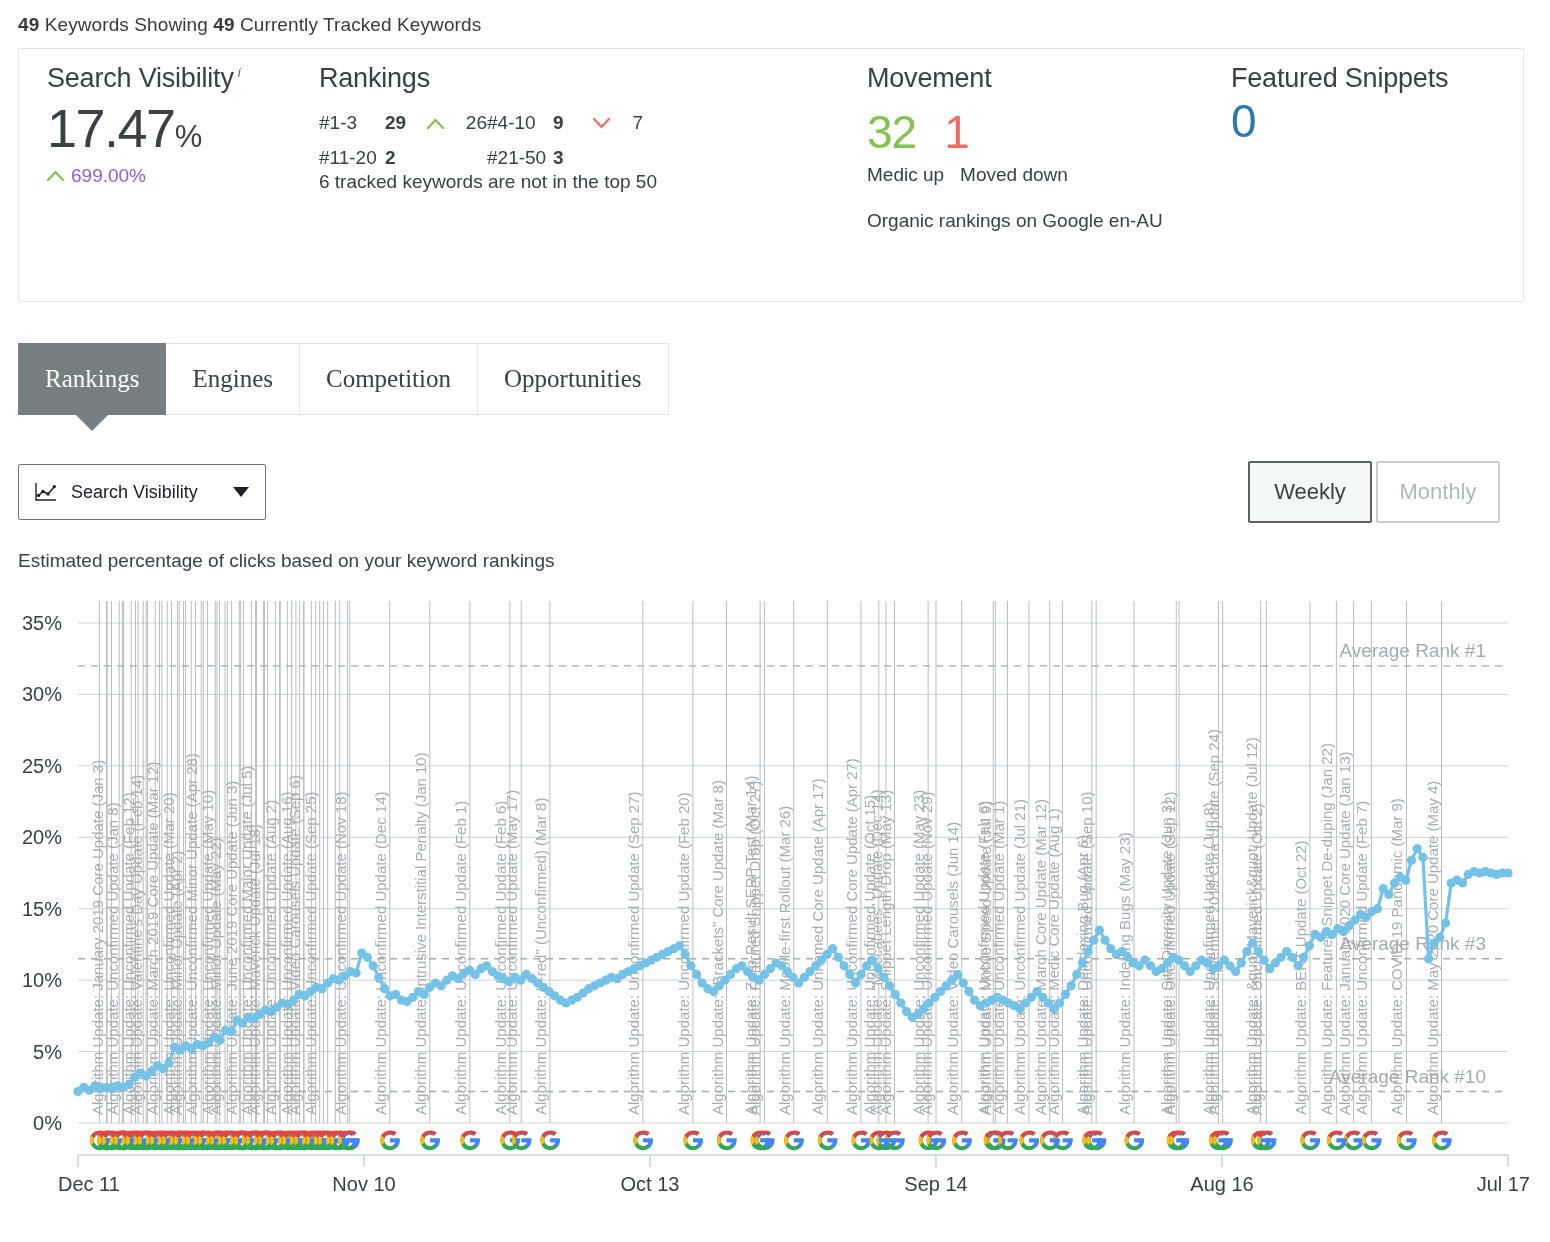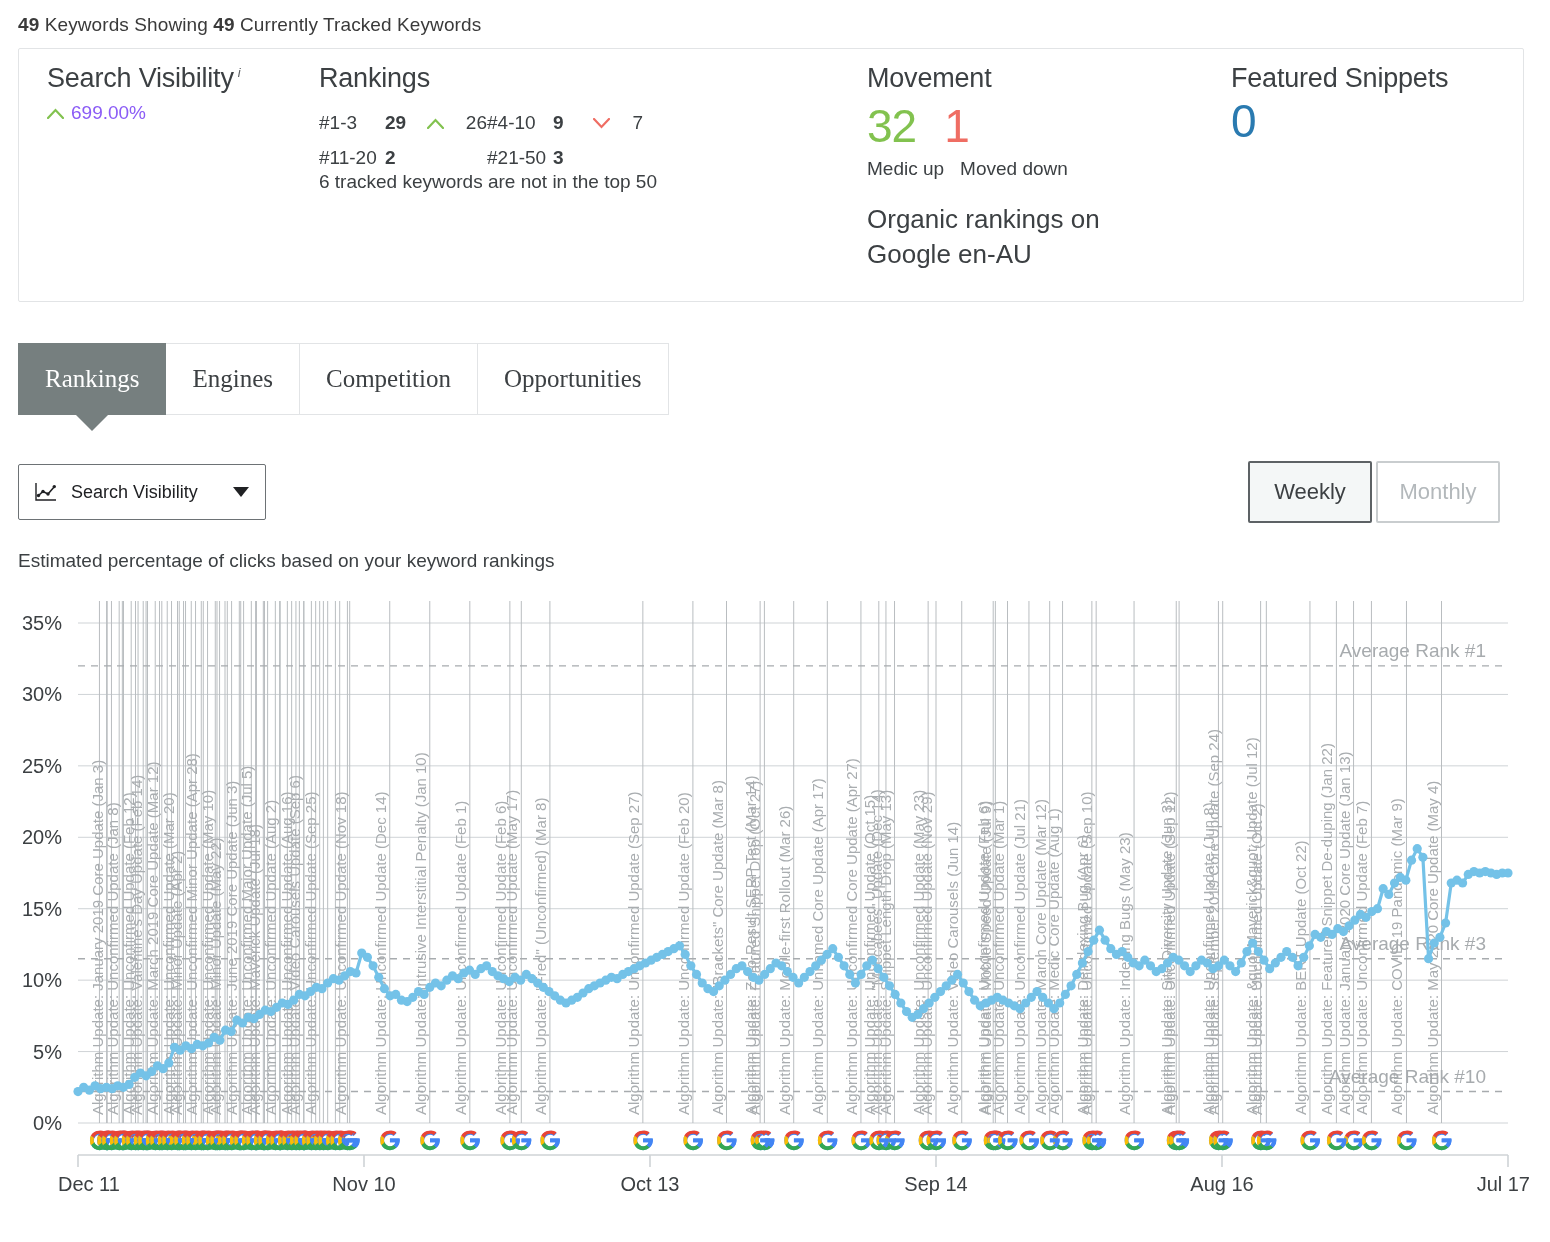--- a/index.html
+++ b/index.html
@@ -68,26 +68,26 @@
     font-size: 19px;
   }
   .rank-grid .lbl { color: #3c4043; white-space: nowrap; }
   .rank-grid .num { font-weight: 700; color: #3c4043; }
   .rank-grid .mv { display: flex; align-items: center; gap: 6px; white-space: nowrap; justify-content: space-between; }
   .note {
     margin-top: 2px; font-size: 19px; color: #3c4043; white-space: nowrap;
   }
 
   .move-nums {
-    margin-top: 9px; display: flex; align-items: flex-end; gap: 28px;
+    margin-top: 15px; display: flex; align-items: flex-end; gap: 28px;
   }
   .move-up-num { font-size: 46px; color: #82c24f; line-height: 1; letter-spacing: -1px;}
   .move-down-num { font-size: 46px; color: #ef6d63; line-height: 1; letter-spacing: -1px;}
   .move-labels { margin-top: 9px; display: flex; gap: 16px; font-size: 19px; }
-  .engine-note { margin-top: 22px; font-size: 26px; line-height: 1.35; width: 315px; }
+  .engine-note { margin-top: 22px; font-size: 19px; line-height: 1.35; width: 315px; }
   .snippet-num { margin-top: 4px; font-size: 46px; color: #2a7ab0; line-height: 1; letter-spacing: -1px;}
 
   
   .tabs {
     position: absolute; left: 18px; top: 343px;
     display: flex; height: 72px;
   }
   .tab {
     display: flex; align-items: center; justify-content: center;
     font-family: "Liberation Serif", serif;
@@ -167,20 +167,23 @@
 
   <div class="kw-header">
     <b>49</b><span> Keywords Showing </span><b>49</b><span> Currently Tracked Keywords</span>
   </div>
 
   <div class="summary-card">
 
     <div class="col col-visibility">
       <div class="col-title">
         <span>Search Visibility</span><span class="info-i">i</span>
+      </div>
+      <div class="big-stat">
+        <span>17.47</span><span class="pct">%</span>
       </div>
       <div class="delta-row">
         <span class="chev">
           <svg width="17" height="11" viewBox="0 0 17 11">
               <path d="M1 10 L8.5 2 L16 10" fill="none" stroke="#82c24f" stroke-width="2.2" stroke-linecap="round"></path>
             </svg>
         </span>
         <span>699.00%</span>
       </div>
     </div>

